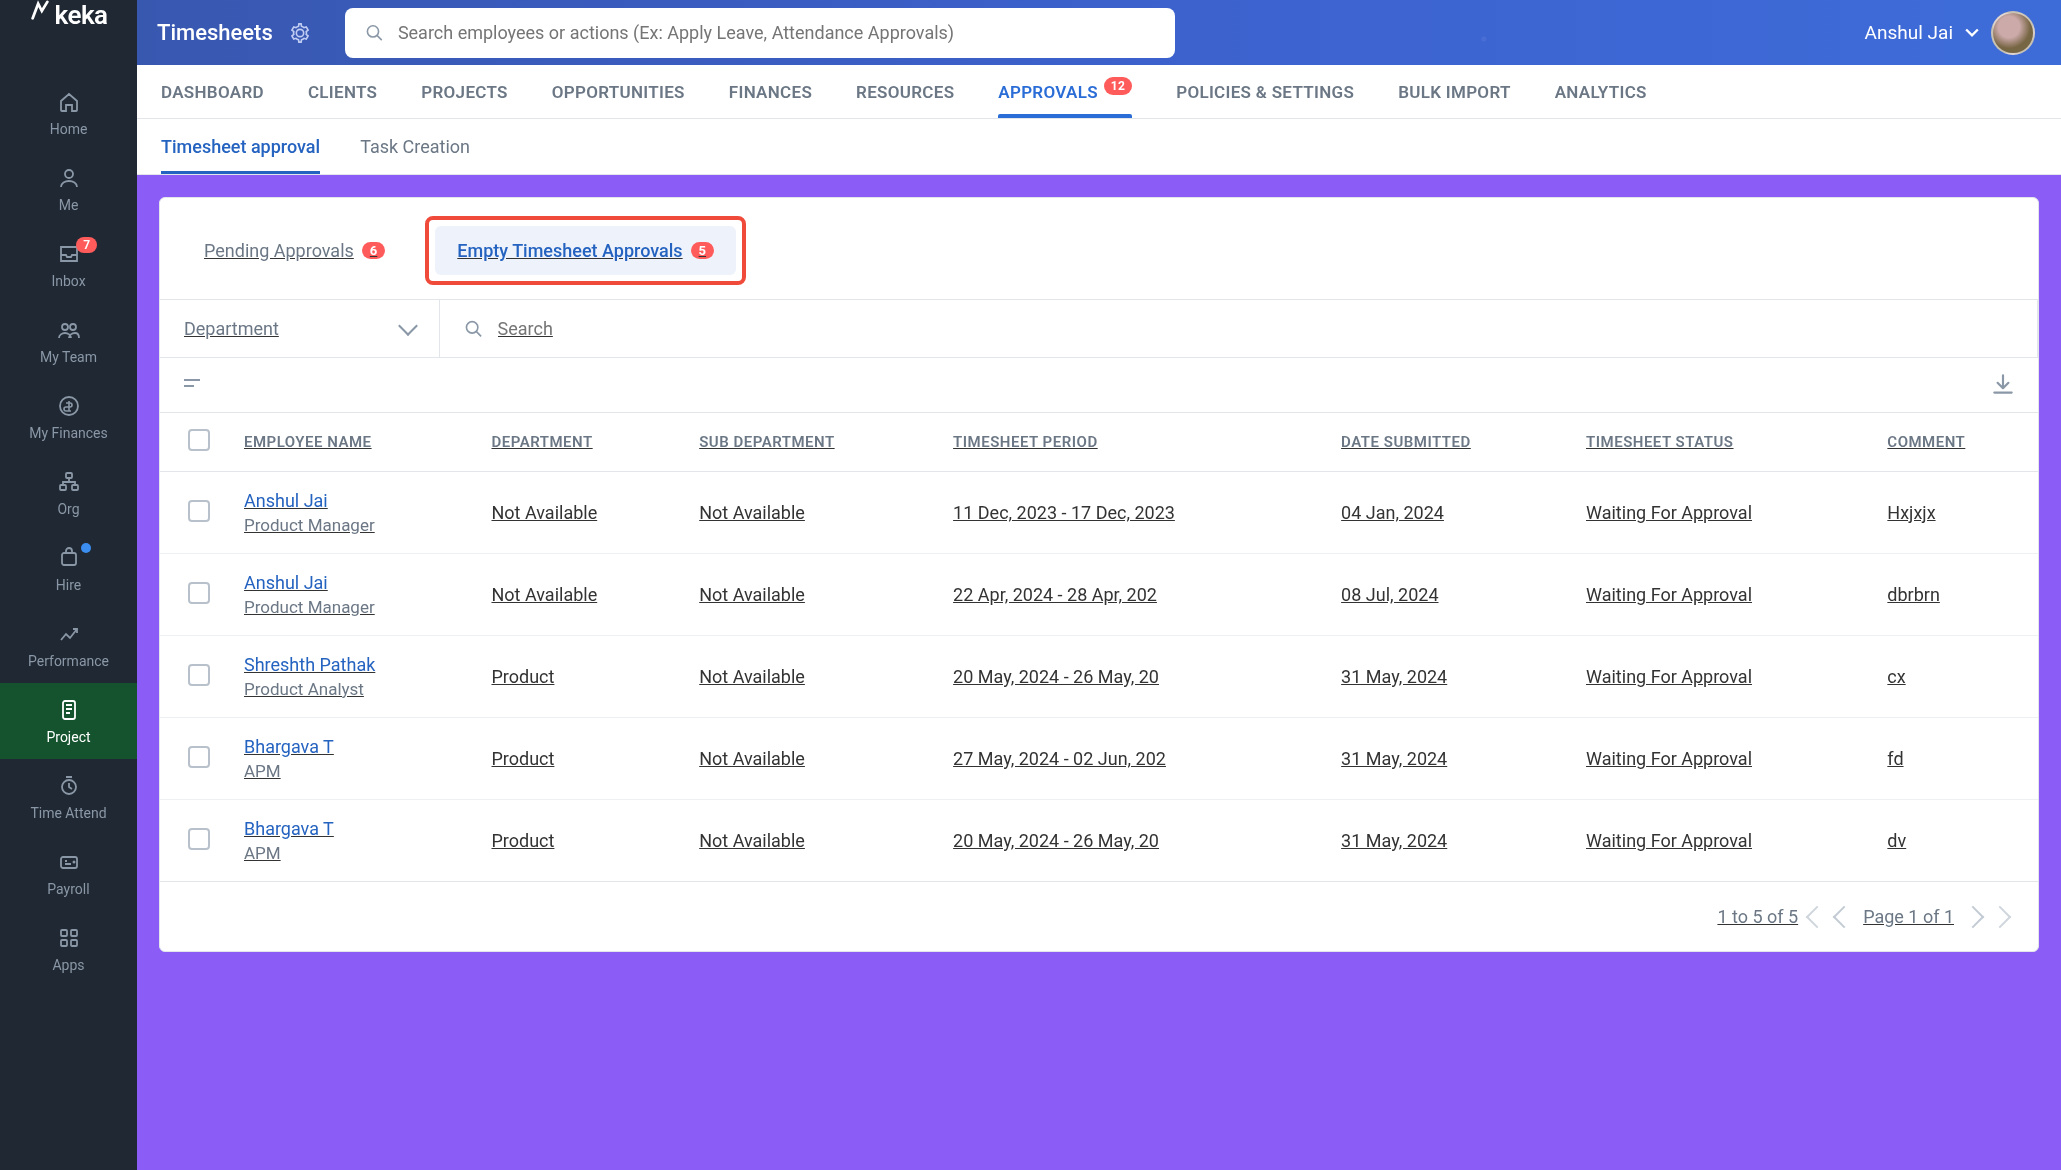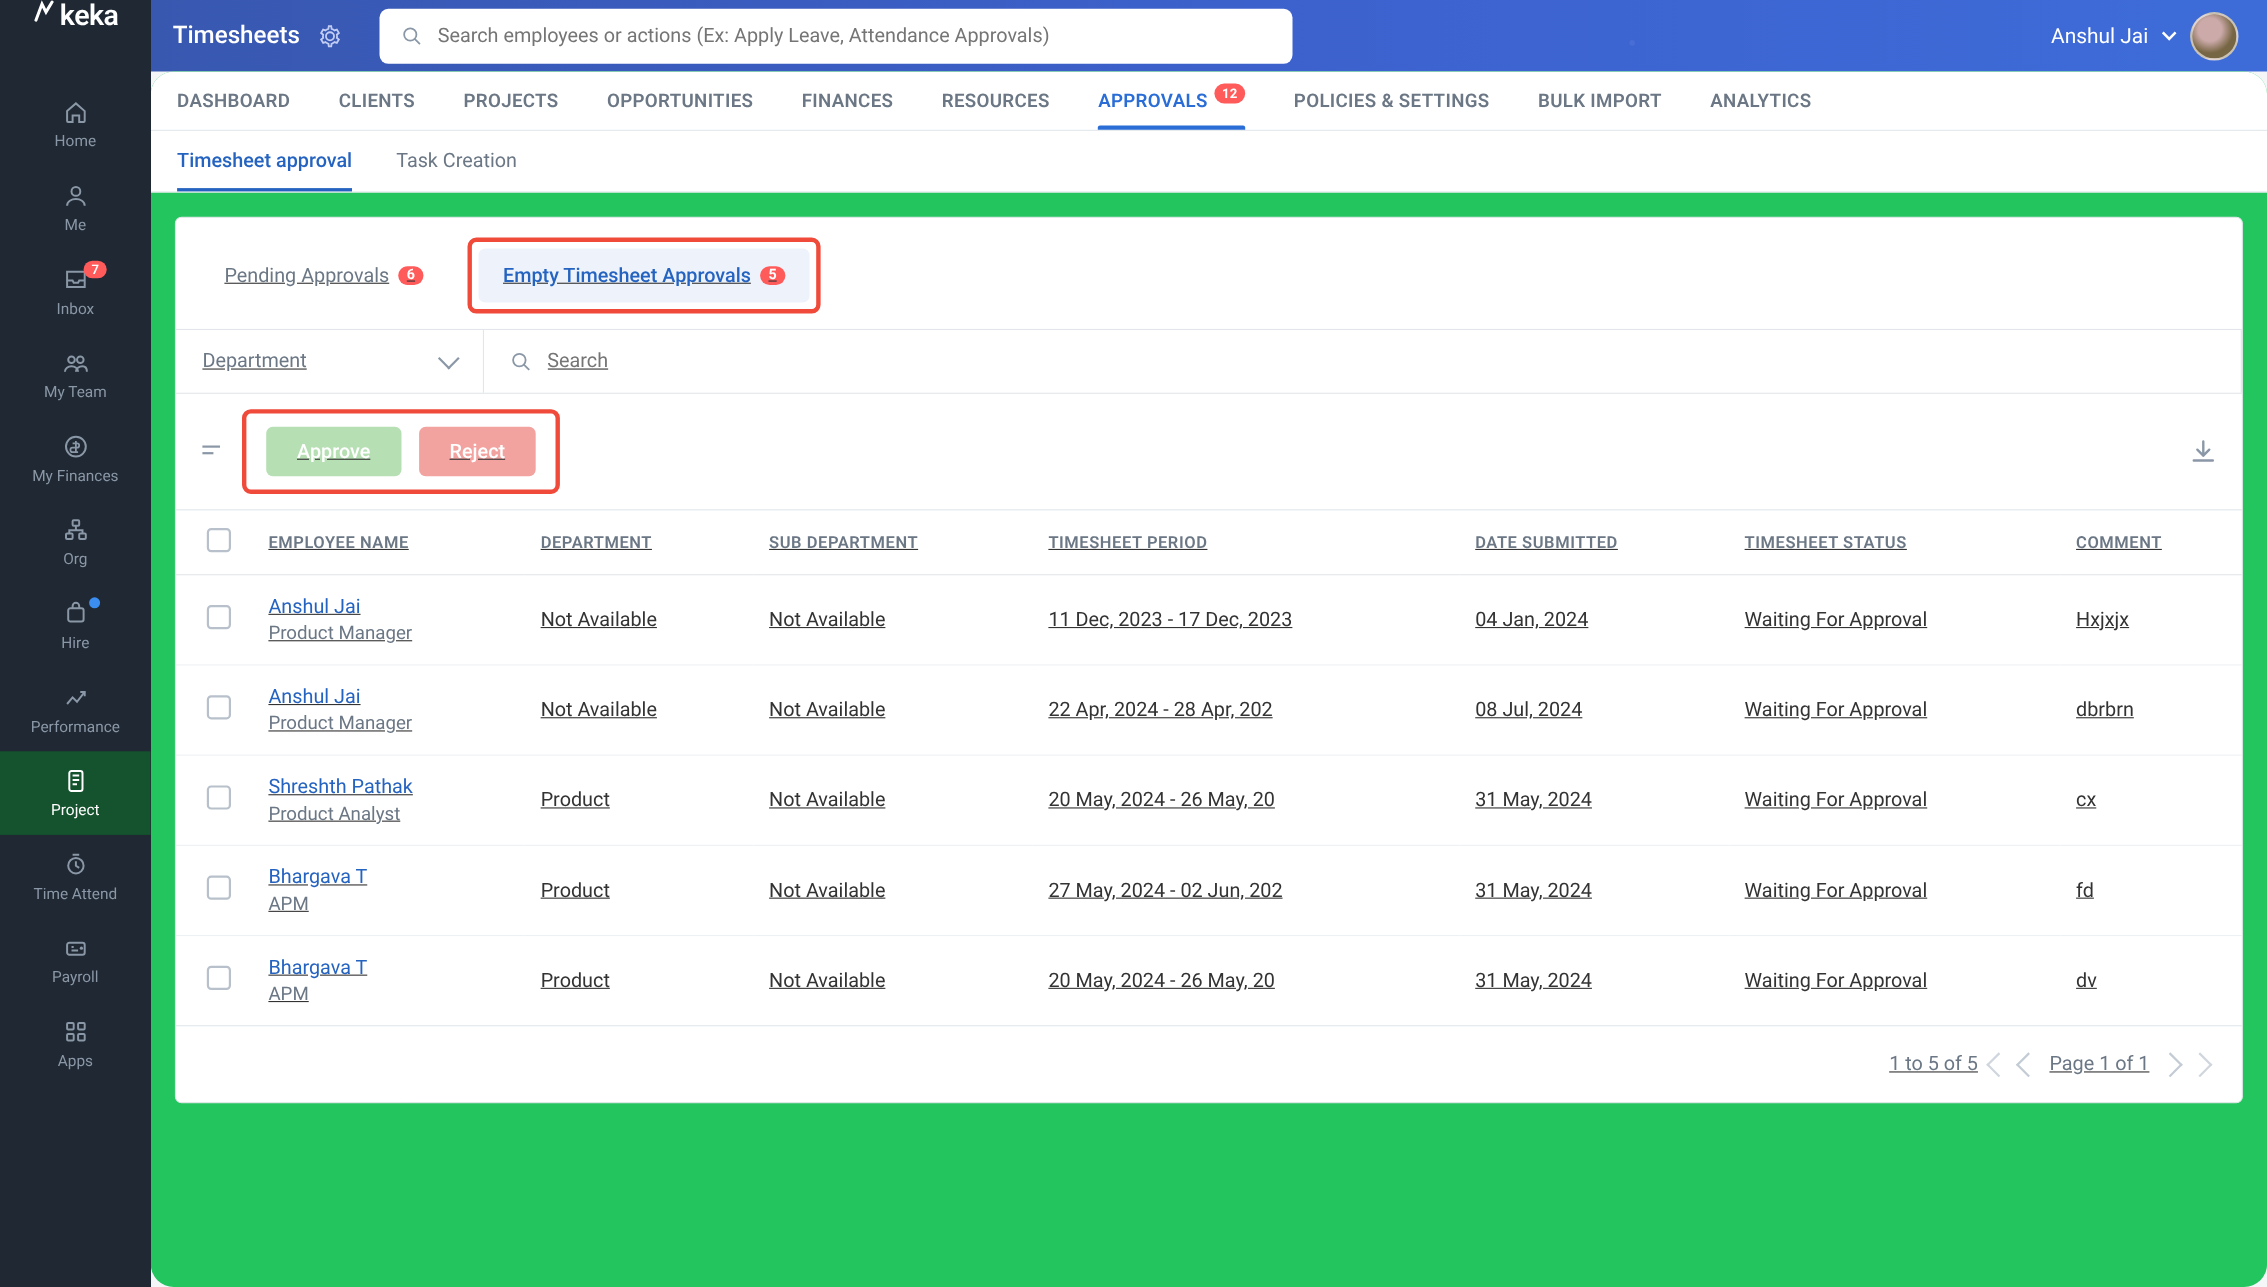--- a/index.html
+++ b/index.html
@@ -23,21 +23,21 @@
 .topbar-title { font-size: 22px; font-weight: 500; margin-right: 16px; }
 .gear-icon { width: 22px; height: 22px; display: flex; align-items: center; justify-content: center; margin-right: 34px; cursor: pointer; opacity: .85; }
 .search-box { flex: 0 0 830px; height: 50px; background: #fff; border-radius: 8px; display: flex; align-items: center; padding: 0 20px; color: #8a97a6; }
 .search-box input { border: none; outline: none; font-size: 18px; width: 100%; color: #333; }
 .search-box .si { margin-right: 14px; }
 .spacer { flex: 1; }
 .user { display: flex; align-items: center; gap: 12px; font-size: 19px; }
 .avatar { width: 44px; height: 44px; border-radius: 50%; background: radial-gradient(circle at 40% 35%, #caa 0 30%, #764 60%); border: 2px solid rgba(255,255,255,.6); }
 
 
-.main { position: fixed; left: 137px; top: 65px; right: 0; bottom: 0; background: #22c55e; overflow: auto; border-radius: 21px; }
+.main { position: fixed; left: 137px; top: 65px; right: 0; bottom: 0; background: #8b5cf6; overflow: auto; }
 .tabs-primary { display: flex; gap: 44px; padding: 0 24px; height: 54px; align-items: center; background: #fff; border-bottom: 1px solid #e2e6ea; font-size: 17px; font-weight: 600; color: #6b7785; }
 .tabs-primary .tab { position: relative; cursor: pointer; letter-spacing: .3px; }
 .tabs-primary .tab.active { color: #2a6dd6; }
 .tabs-primary .tab.active::after { content: ""; position: absolute; left: 0; right: 0; bottom: -16px; height: 4px; background: #2a6dd6; border-radius: 2px 2px 0 0; }
 .tabs-primary .pill { background: #ff5b5b; color: #fff; font-size: 12px; border-radius: 10px; padding: 2px 7px; margin-left: 6px; font-weight: 700; position: relative; top: -8px; }
 
 .tabs-secondary { display: flex; gap: 40px; padding: 0 24px; height: 56px; align-items: center; background: #fff; border-bottom: 1px solid #e2e6ea; font-size: 18px; color: #6b7785; }
 .tabs-secondary .tab { cursor: pointer; position: relative; }
 .tabs-secondary .tab.active { color: #2563c0; font-weight: 500; }
 .tabs-secondary .tab.active::after { content: ""; position: absolute; left: 0; right: 0; bottom: -17px; height: 3px; background: #2563c0; }
@@ -298,24 +298,20 @@
           <svg viewBox="0 0 24 24" width="20" height="20">
               <circle cx="10" cy="10" r="7" fill="none" stroke="#8a97a6" stroke-width="2"></circle>
               <line x1="15" y1="15" x2="21" y2="21" stroke="#8a97a6" stroke-width="2"></line>
             </svg>
           <input type="text" placeholder="Search" style="">
         </div>
       </div>
 
       <div class="action-row">
         <span class="sort-icon"></span>
-        <div class="highlight-box-2">
-          <button class="btn btn-approve">Approve</button>
-          <button class="btn btn-reject">Reject</button>
-        </div>
         <div class="download-icon">
           <svg viewBox="0 0 24 24" width="26" height="26">
               <path d="M12 3v12m0 0l-5-5m5 5l5-5M4 19h16" fill="none" stroke="#8a97a6" stroke-width="2" stroke-linecap="round"></path>
             </svg>
         </div>
       </div>
 
       <table>
         <thead>
             <tr id="thead-row">

